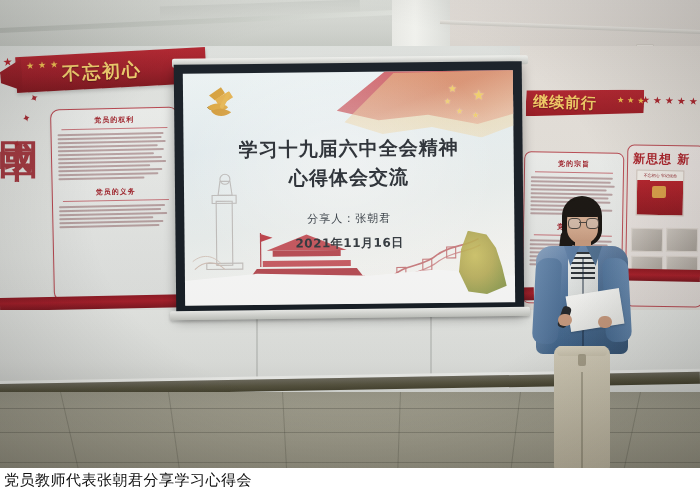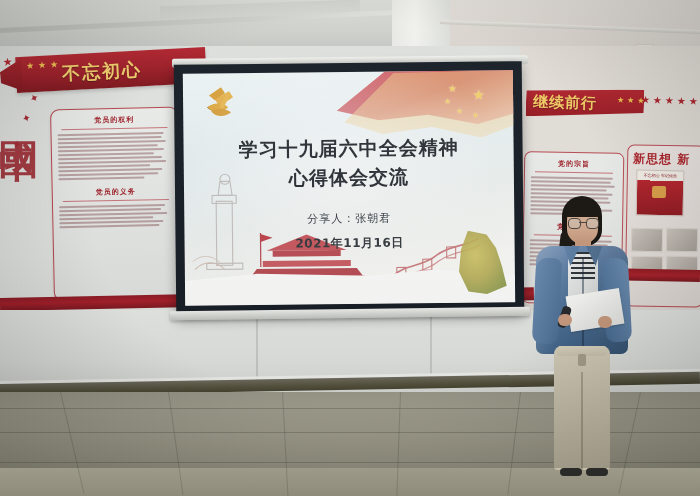--- a/index.html
+++ b/index.html
@@ -447,14 +447,17 @@
       <div class="drawstr"></div>
       <div class="pant-split"></div>
       <div class="shoe" style="left:36px"></div>
       <div class="shoe" style="left:62px"></div>
     </div>
 
     <div class="warm"></div>
     <div class="vignette"></div>
   </div>
 
+  <div class="caption">
+    <span>党员教师代表张朝君分享学习心得会</span>
+  </div>
 
 </div>
 
 </body></html>

